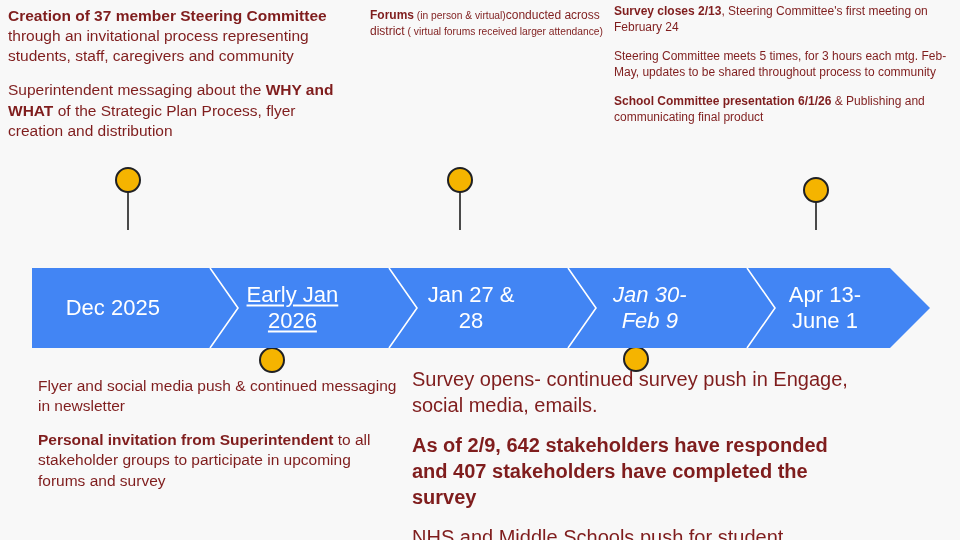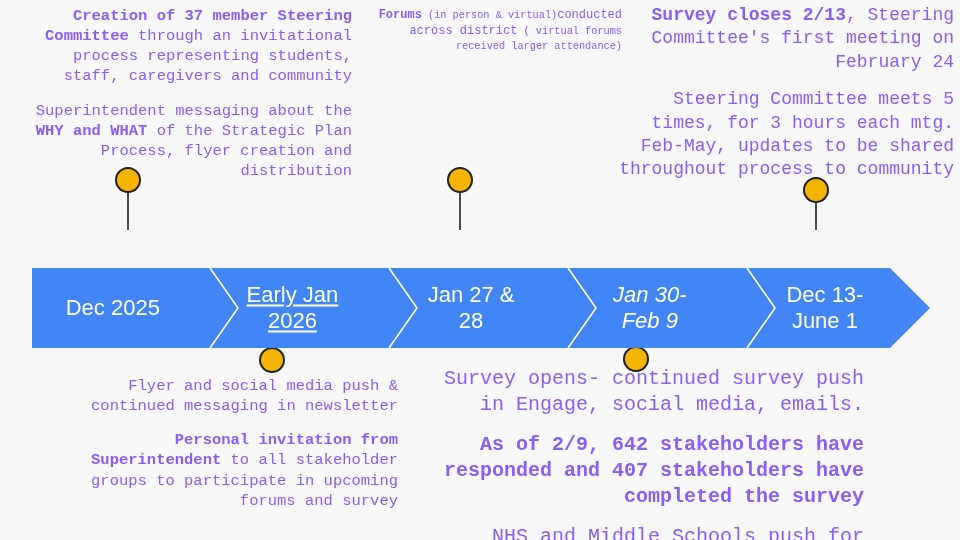--- a/index.html
+++ b/index.html
@@ -13,34 +13,33 @@
     font-family: "Liberation Sans", sans-serif;
     color: #3c4043;
     position: relative;
   }
 
   #stage { position: absolute; inset: 0; }
 
   
   .note {
     position: absolute;
-    text-align: right;
+    text-align: left;
     line-height: 1.30;
-    color: #8b5cf6;
-    font-family: Liberation Mono, monospace;
+    color: #7f1d1d;
   }
   .note p { margin: 0 0 14px 0; }
   .note p:last-child { margin-bottom: 0; }
   .b  { font-weight: bold; }
   .sm { font-size: 0.855em; }
 
   
   #note-top-1 { left: 8px;   top: 6px;   width: 344px; font-size: 15.5px; }
   #note-top-2 { left: 370px; top: 8px;   width: 252px; font-size: 12px; }
-  #note-top-3 { left: 614px; top: 4px;   width: 340px; font-size: 18px; }
+  #note-top-3 { left: 614px; top: 4px;   width: 340px; font-size: 12px; }
 
   
   #note-bot-1 { left: 38px;  top: 376px; width: 360px; font-size: 15.5px; }
   #note-bot-2 { left: 412px; top: 366px; width: 452px; font-size: 20px; }
 
   
   .connector { position: absolute; }
   .stem {
     position: absolute;
     width: 2px;
@@ -86,20 +85,21 @@
     <p><span>Superintendent messaging about the </span><span class="b">WHY and WHAT</span><span> of the Strategic Plan Process, flyer creation and distribution</span></p>
   </div>
 
   <div class="note" id="note-top-2">
     <p><span class="b">Forums</span><span class="sm"> (in person &amp; virtual)</span><span>conducted across district</span><span class="sm"> ( virtual forums received larger attendance)</span></p>
   </div>
 
   <div class="note" id="note-top-3">
     <p><span class="b">Survey closes 2/13</span><span>, Steering Committee's first meeting on February 24</span></p>
     <p>Steering Committee meets 5 times, for 3 hours each mtg. Feb-May, updates to be shared throughout process to community</p>
+    <p><span class="b">School Committee presentation 6/1/26</span><span> &amp; Publishing and communicating final product</span></p>
   </div>
 
   <div class="note" id="note-bot-1">
     <p>Flyer and social media push &amp; continued messaging in newsletter</p>
     <p><span class="b">Personal invitation from Superintendent</span><span> to all stakeholder groups to participate in upcoming forums and survey</span></p>
   </div>
 
   <div class="note" id="note-bot-2">
     <p>Survey opens- continued survey push in Engage, social media, emails.</p>
     <p><span class="b">As of 2/9, 642 stakeholders have responded and 407 stakeholders have completed the survey</span></p>
@@ -144,17 +144,17 @@
       </g>
     </svg>
 
     <div class="seg-label" style="left:9.0%;  top:50%;">Dec 2025</div>
     <div class="seg-label" style="left:29.0%; top:50%;text-decoration:underline;">Early Jan
 2026</div>
     <div class="seg-label" style="left:48.9%; top:50%;">Jan 27 &amp;
 28</div>
     <div class="seg-label" style="left:68.8%; top:50%;font-style:italic;">Jan 30-
 Feb 9</div>
-    <div class="seg-label" style="left:88.3%; top:50%;">Dec 13-
+    <div class="seg-label" style="left:88.3%; top:50%;">Apr 13-
 June 1</div>
   </div>
 
 </div>
 
 </body></html>

